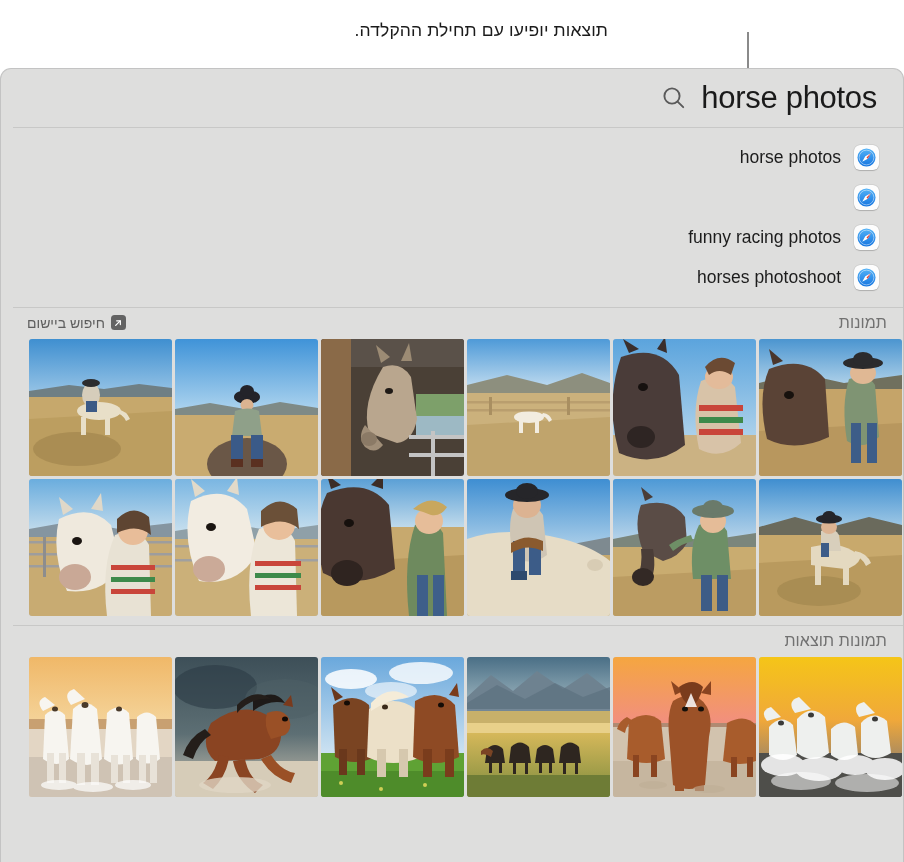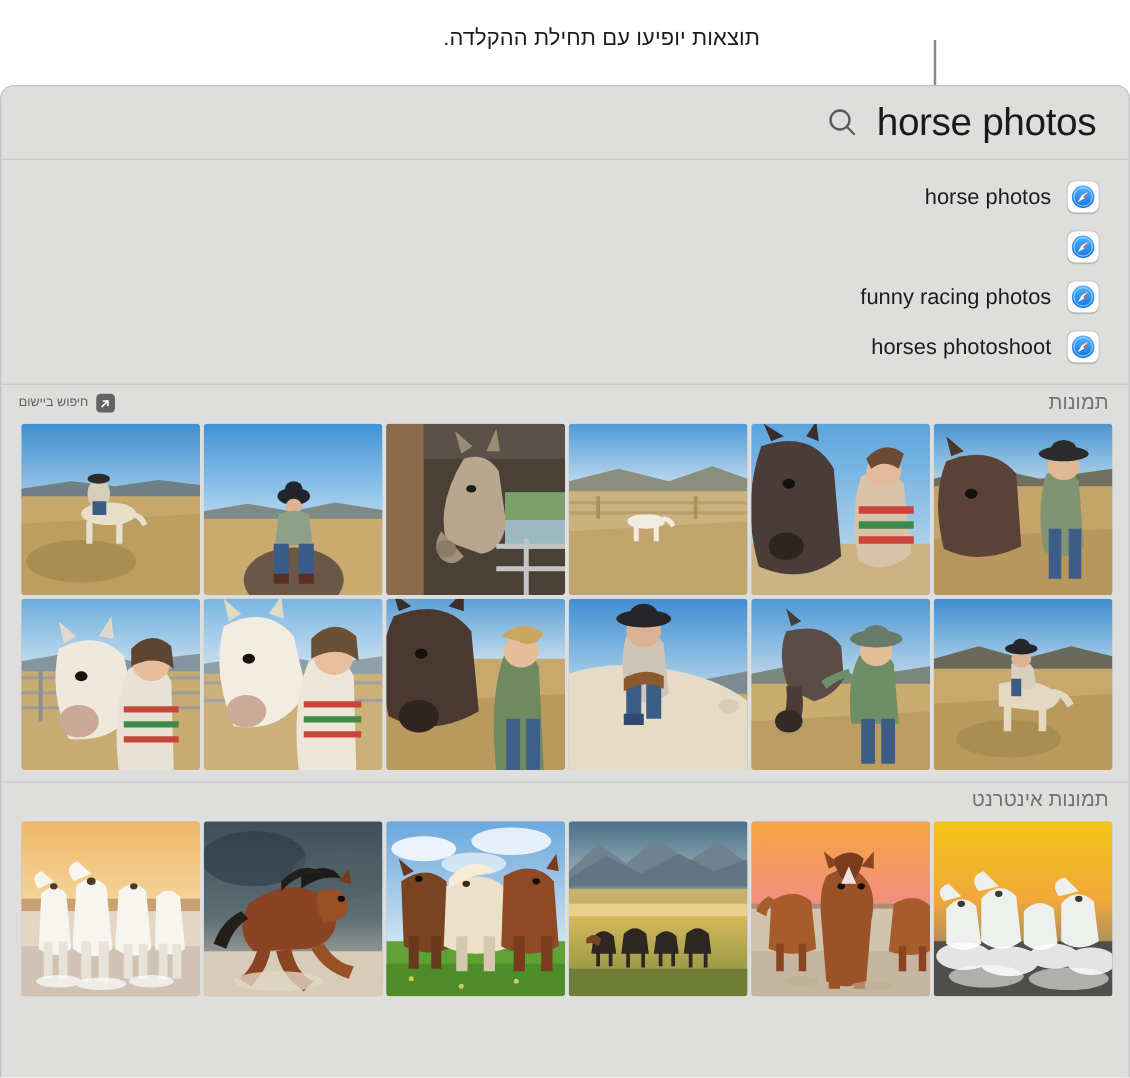--- a/index.html
+++ b/index.html
@@ -46,20 +46,21 @@
     position: absolute;
     left: 0;
     top: 68px;
     width: 904px;
     height: 794px;
     background: #dededd;
     border: 1px solid #c3c3c3;
     border-bottom: none;
     border-radius: 11px 11px 0 0;
     overflow: hidden;
+    padding-left: 12px;
   }
 
   
   #search-row {
     height: 59px;
     display: flex;
     align-items: center;
     justify-content: flex-start;
     padding: 0 26px 0 0;
     border-bottom: 1px solid #c8c8c7;
@@ -123,21 +124,21 @@
     direction: rtl;
     letter-spacing: 0.1px;
   }
   .in-app-search {
     display: flex;
     align-items: center;
     gap: 6px;
     direction: rtl;
   }
   .in-app-label {
-    font-size: 10px;
+    font-size: 14px;
     color: #5e5e5e;
     direction: rtl;
   }
   .arrow-badge {
     width: 15px;
     height: 15px;
     border-radius: 3.5px;
     background: #636363;
     display: flex;
     align-items: center;
@@ -561,21 +562,21 @@
           <ellipse cx="70" cy="40" rx="13" ry="4.5" fill="#25252a"></ellipse>
           <ellipse cx="70" cy="37" rx="6.5" ry="5" fill="#25252a"></ellipse>
           <rect x="62" y="64" width="8" height="14" fill="#3c5c88"></rect>
         </svg>
       </div>
     </div>
 
   </div>
 
   <div class="section-header" id="internet-header">
-    <span class="section-title">תמונות אינטרנט</span>
+    <span class="section-title">תמונות תוצאות</span>
     <span></span>
   </div>
 
   <div class="grid" id="internet-grid">
     <div class="grid-row">
 
       <div class="thumb">
         <svg viewBox="0 0 143 140" preserveAspectRatio="none">
           <defs>
               <linearGradient id="i1s" x1="0" y1="0" x2="0" y2="1">

